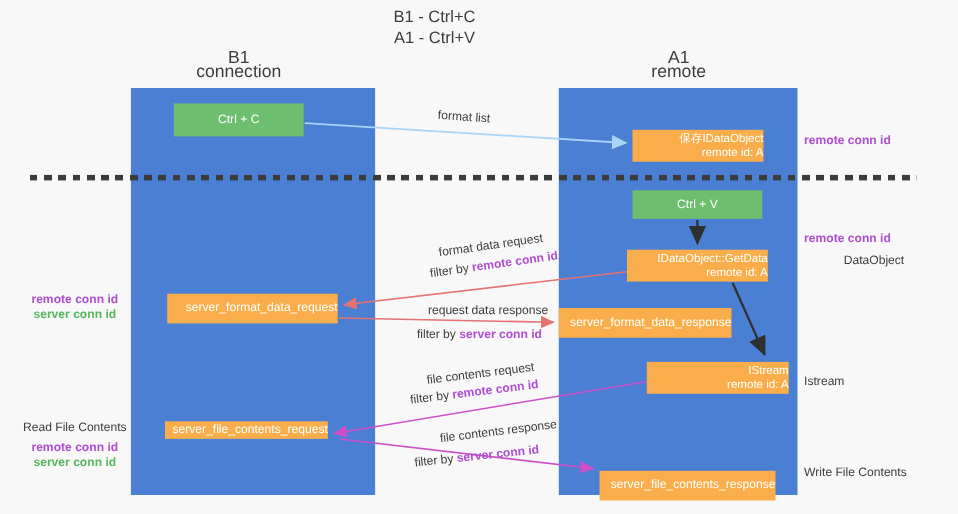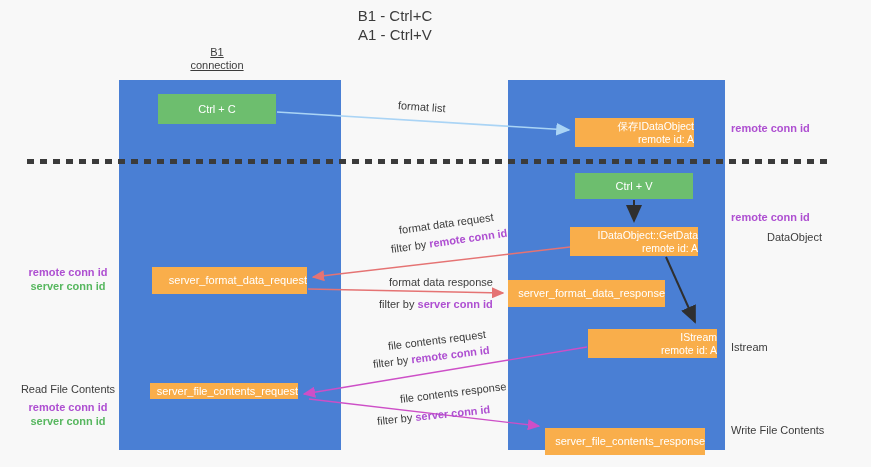--- a/index.html
+++ b/index.html
@@ -13,21 +13,21 @@
     background:#f8f8f8;
     overflow:hidden;
     color:var(--text-dark);
   }
   .title{
     position:absolute;left:0;top:6px;width:790px;
     text-align:center;font-size:15px;line-height:19px;color:var(--text-dark);
   }
   .col-header{
     position:absolute;top:46px;width:120px;
-    text-align:center;font-size:11px;line-height:13px;color:var(--text-dark);text-decoration:underline;
+    text-align:center;font-size:16px;line-height:13px;color:var(--text-dark);
   }
   .lane{
     position:absolute;top:80px;height:370px;
     background:var(--column-blue);
   }
   .lane-left{left:119px;width:222px;}
   .lane-right{left:508px;width:217px;}
   .dashed-line{
     position:absolute;left:27px;top:159px;width:806px;height:5px;
     background:repeating-linear-gradient(90deg,#3b3b3b 0 7px,transparent 7px 13px);
@@ -69,20 +69,24 @@
 <div class="canvas">
 
   <div class="title">
     <div>B1 - Ctrl+C</div>
     <div>A1 - Ctrl+V</div>
   </div>
 
   <div class="col-header" style="left:157px;">
     <div>B1</div>
     <div>connection</div>
+  </div>
+  <div class="col-header" style="left:557px;">
+    <div>A1</div>
+    <div>remote</div>
   </div>
 
   <div class="lane lane-left"></div>
   <div class="lane lane-right"></div>
 
   <div class="dashed-line"></div>
 
   <svg class="arrows" width="871" height="467">
     <defs>
       <marker id="m-blue" markerWidth="9" markerHeight="8" refX="8" refY="4" orient="auto">
@@ -144,21 +148,21 @@
 
   <div class="node orange" style="left:545px;top:428px;width:160px;height:27px;">
     <div>server_file_contents_response</div>
   </div>
 
   <div class="edge-label" style="left:398px;top:99px;transform:rotate(4deg);">format list</div>
 
   <div class="edge-label" style="left:399px;top:224px;transform:rotate(-8deg);">format data request</div>
   <div class="edge-label" style="left:391px;top:243px;transform:rotate(-8deg);"><span>filter by </span><span class="accent-purple">remote conn id</span></div>
 
-  <div class="edge-label" style="left:389px;top:276px;">format data response</div>
+  <div class="edge-label" style="left:389px;top:276px;">request data response</div>
   <div class="edge-label" style="left:379px;top:298px;"><span>filter by </span><span class="accent-purple">server conn id</span></div>
 
   <div class="edge-label" style="left:388px;top:340px;transform:rotate(-7deg);">file contents request</div>
   <div class="edge-label" style="left:373px;top:358px;transform:rotate(-7deg);"><span>filter by </span><span class="accent-purple">remote conn id</span></div>
 
   <div class="edge-label" style="left:400px;top:393px;transform:rotate(-7deg);">file contents response</div>
   <div class="edge-label" style="left:377px;top:415px;transform:rotate(-6deg);"><span>filter by </span><span class="accent-purple">server conn id</span></div>
 
   <div class="side-label bold-purple" style="left:731px;top:122px;">remote conn id</div>
   <div class="side-label bold-purple" style="left:731px;top:211px;">remote conn id</div>

